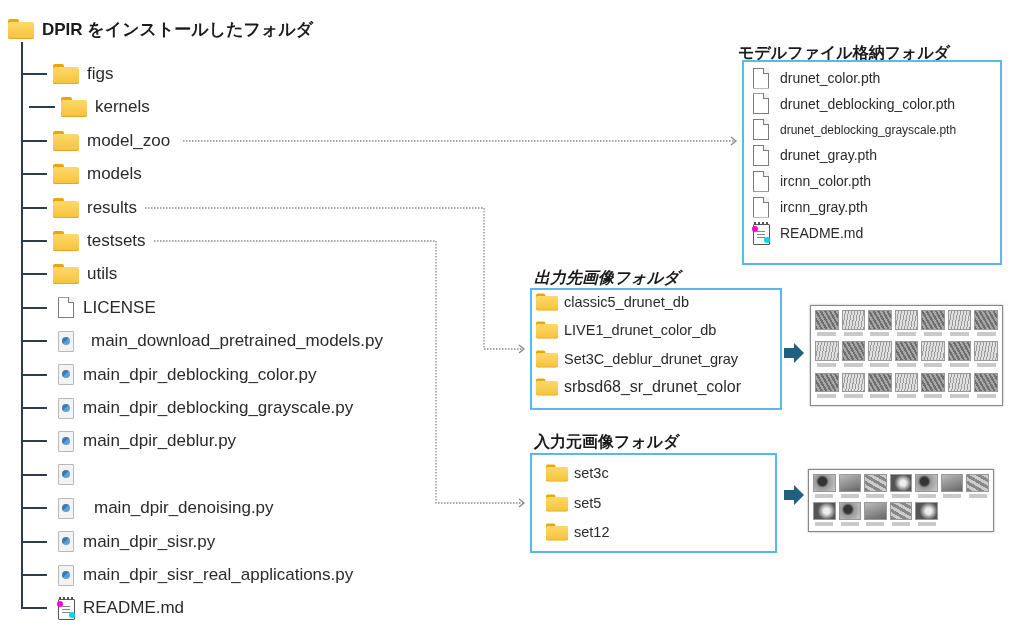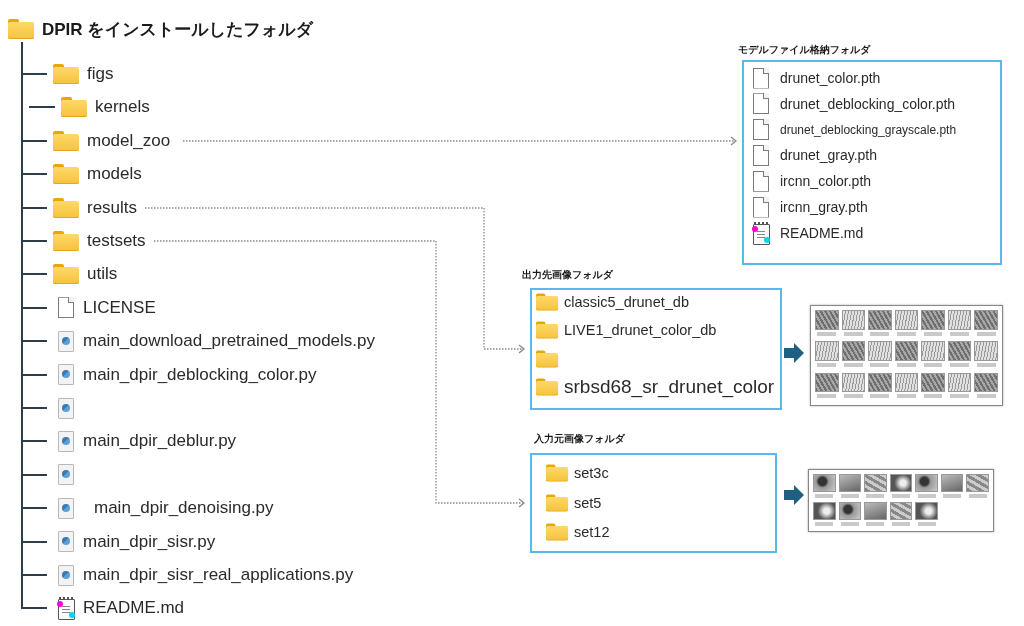--- a/index.html
+++ b/index.html
@@ -22,21 +22,21 @@
   .py-icon { width:16px; height:21px; position:relative; display:inline-block; margin-left:5px; margin-right:5px; }
   .py-icon .paper { position:absolute; inset:0; border:1px solid #b8b8b8; background:#f3f3f3; border-radius:1px; }
   .py-icon .dot { position:absolute; left:4px; top:6px; width:8px; height:8px; border-radius:50%; background:linear-gradient(135deg,#3c79b0 50%, #5aa0d8 50%); }
   .md-icon { width:18px; height:22px; position:relative; display:inline-block; margin-left:4px; margin-right:4px; }
   .md-icon .paper { position:absolute; left:1px; top:2px; width:15px; height:19px; border:1px solid #555; background:#fafafa; border-radius:1px; }
   .md-icon .rings { position:absolute; left:2px; top:0; width:14px; height:3px; border-top:2px dotted #555; }
   .md-icon .line { position:absolute; left:5px; width:8px; height:1px; background:#888; }
   .md-icon .pink { position:absolute; left:0; top:4px; width:6px; height:6px; background:#ff00d0; border-radius:50%; }
   .md-icon .cyan { position:absolute; right:0; bottom:1px; width:6px; height:6px; background:#00d8e8; border-radius:50%; }
   .panel { position:absolute; border:2px solid #5cb8e6; background:#fff; }
-  .panel-title { position:absolute; font-size:10px; font-weight:bold; color:#1a1a1a; white-space:nowrap; }
+  .panel-title { position:absolute; font-size:16px; font-weight:bold; color:#1a1a1a; white-space:nowrap; }
   .p-row { position:absolute; display:flex; align-items:center; height:24px; }
   .p-row .label { font-size:15px; color:#2a2a2a; white-space:nowrap; margin-left:6px; }
   .p-row .folder-icon { transform:scale(0.85); transform-origin:left center; width:22px; }
   .thumbs { position:absolute; border:1px solid #888; background:#fff; display:grid; gap:3px; padding:4px; box-shadow:0 0 2px #aaa; }
   .thumb { position:relative; }
   .thumb .img { width:100%; height:70%; background:repeating-linear-gradient(45deg,#777 0 2px,#bbb 2px 4px); border:1px solid #999; box-sizing:border-box; }
   .thumb .cap { height:4px; margin-top:2px; background:#c9c9c9; width:80%; margin-left:10%; }
   .arrow-block { position:absolute; width:22px; height:22px; }
   svg.connectors { position:absolute; left:0; top:0; }
 </style>
@@ -114,36 +114,37 @@
         <span class="fold"></span>
       </span>
       <span class="label" style="margin-left: 4px;">LICENSE</span>
     </div>
     <div class="row" style="top: 328.2px;">
       <span class="branch"></span>
       <span class="py-icon">
         <span class="paper"></span>
         <span class="dot"></span>
       </span>
-      <span class="label" style="margin-left: 4px;">main_download_pretrained_models.py</span>
+      <span class="label" style="margin-left: 12px;">main_download_pretrained_models.py</span>
     </div>
     <div class="row" style="top: 361.6px;">
       <span class="branch"></span>
       <span class="py-icon">
         <span class="paper"></span>
         <span class="dot"></span>
       </span>
       <span class="label" style="margin-left: 4px;">main_dpir_deblocking_color.py</span>
     </div>
     <div class="row" style="top: 395px;">
       <span class="branch"></span>
       <span class="py-icon">
         <span class="paper"></span>
         <span class="dot"></span>
       </span>
+      <span class="label" style="margin-left: 4px;">main_dpir_deblocking_grayscale.py</span>
     </div>
     <div class="row" style="top: 428.4px;">
       <span class="branch"></span>
       <span class="py-icon">
         <span class="paper"></span>
         <span class="dot"></span>
       </span>
       <span class="label" style="margin-left: 4px;">main_dpir_deblur.py</span>
     </div>
     <div class="row" style="top: 461.8px;">
@@ -260,21 +261,21 @@
         <span class="line" style="top:12px"></span>
         <span class="line" style="top:15px"></span>
         <span class="pink"></span>
         <span class="cyan"></span>
       </span>
       <span class="label" style="font-size: 14px;">README.md</span>
     </div>
   </div>
 
 
-<div class="panel-title" style="left:522px;top:268px;">出力先画像フォルダ</div>
+<div class="panel-title" style="left:534px;top:268px;font-style:italic;">出力先画像フォルダ</div>
 <div class="panel" style="left:530px;top:288px;width:248px;height:118px;"></div>
 <div id="results-items">
     <div class="p-row" style="left: 536px; top: 290px;">
       <span class="folder-icon">
         <span class="tab"></span>
         <span class="body"></span>
       </span>
       <span class="label" style="font-size: 14.5px;">classic5_drunet_db</span>
     </div>
     <div class="p-row" style="left: 536px; top: 318.3px;">
@@ -282,27 +283,28 @@
         <span class="tab"></span>
         <span class="body"></span>
       </span>
       <span class="label" style="font-size: 14.5px;">LIVE1_drunet_color_db</span>
     </div>
     <div class="p-row" style="left: 536px; top: 346.6px;">
       <span class="folder-icon">
         <span class="tab"></span>
         <span class="body"></span>
       </span>
+      <span class="label" style="font-size: 14.5px;">Set3C_deblur_drunet_gray</span>
     </div>
     <div class="p-row" style="left: 536px; top: 374.9px;">
       <span class="folder-icon">
         <span class="tab"></span>
         <span class="body"></span>
       </span>
-      <span class="label" style="font-size: 19px; text-align: center;">srbsd68_sr_drunet_color</span>
+      <span class="label" style="font-size: 16px; text-align: center;">srbsd68_sr_drunet_color</span>
     </div>
   </div>
 
 
 <div class="panel-title" style="left:534px;top:432px;">入力元画像フォルダ</div>
 <div class="panel" style="left:530px;top:453px;width:243px;height:96px;"></div>
 <div id="testsets-items">
     <div class="p-row" style="left: 546px; top: 461px;">
       <span class="folder-icon">
         <span class="tab"></span>

